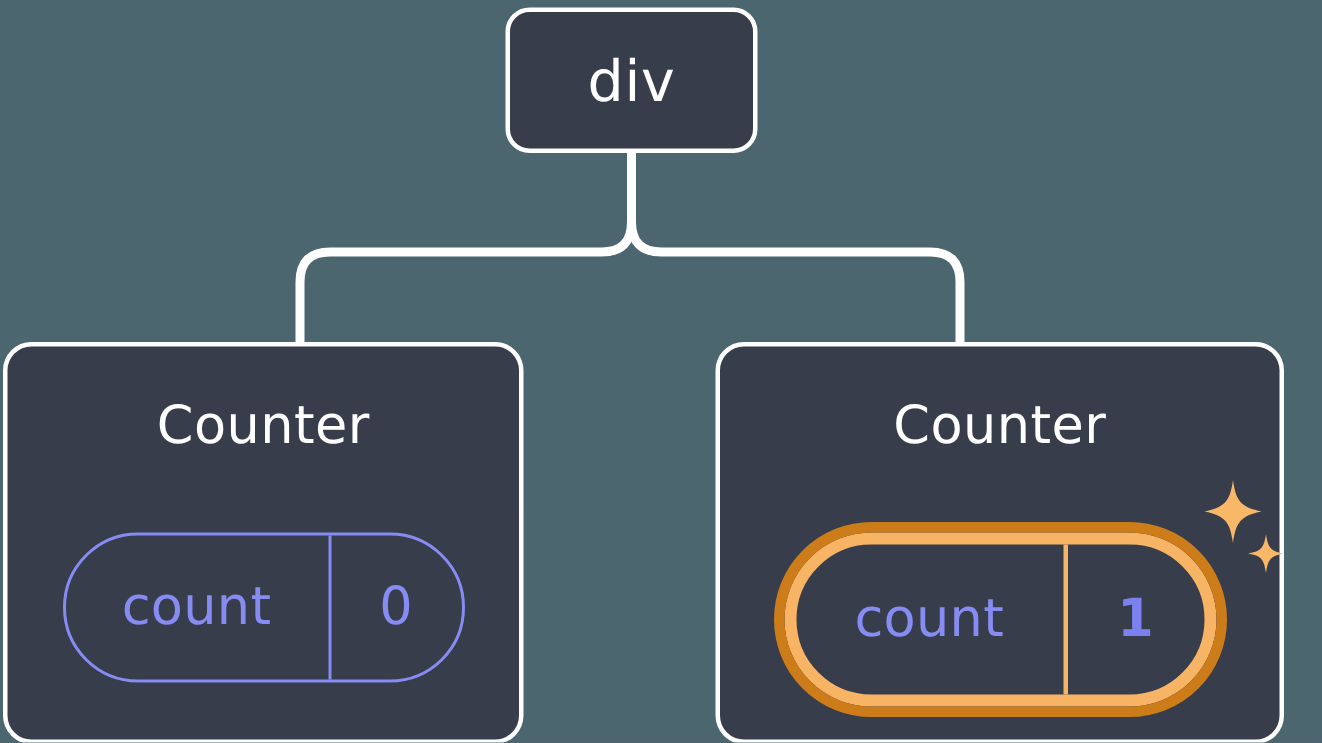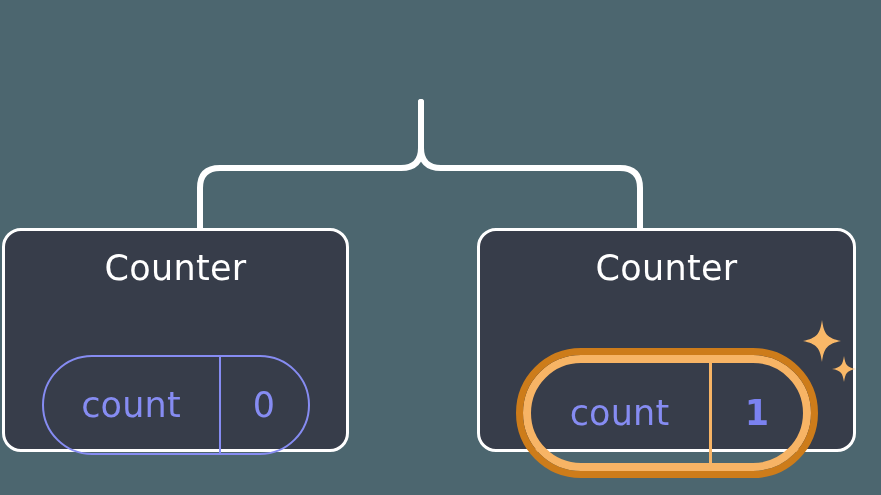--- a/index.html
+++ b/index.html
@@ -49,24 +49,24 @@
     justify-content: center;
   }
   .node-root .node-title {
     color: #ffffff;
     font-size: 38px;
     line-height: 1;
     letter-spacing: 0.5px;
   }
   .node-child {
     width: 347px;
-    height: 224px;
+    height: 268px;
     top: 228px;
     border-radius: 19px;
-    padding-top: 18px;
+    padding-top: 34px;
     box-sizing: border-box;
   }
   .node-child.left  { left: 2px; }
   .node-child.right { left: 477px; width: 379px; }
 
   .node-child .node-title {
     display: block;
     text-align: center;
     color: #ffffff;
     font-size: 35px;
@@ -150,20 +150,23 @@
 </head>
 <body>
 
 <div id="stage">
 
   <svg id="connector" viewBox="0 0 881 495">
     <path d="M 421 102 L 421 148 Q 421 168 441 168 L 620 168 Q 640 168 640 188 L 640 228" fill="none" stroke="#ffffff" stroke-width="6" stroke-linecap="round"></path>
     <path d="M 421 102 L 421 148 Q 421 168 401 168 L 220 168 Q 200 168 200 188 L 200 228" fill="none" stroke="#ffffff" stroke-width="6" stroke-linecap="round"></path>
   </svg>
 
+  <div class="node node-root">
+    <span class="node-title">div</span>
+  </div>
 
   <div class="node node-child left">
     <span class="node-title">Counter</span>
     <div class="pill-wrap">
       <div class="pill pill-plain">
         <div class="pill-cell pill-key">count</div>
         <div class="pill-cell pill-val">0</div>
       </div>
     </div>
   </div>

